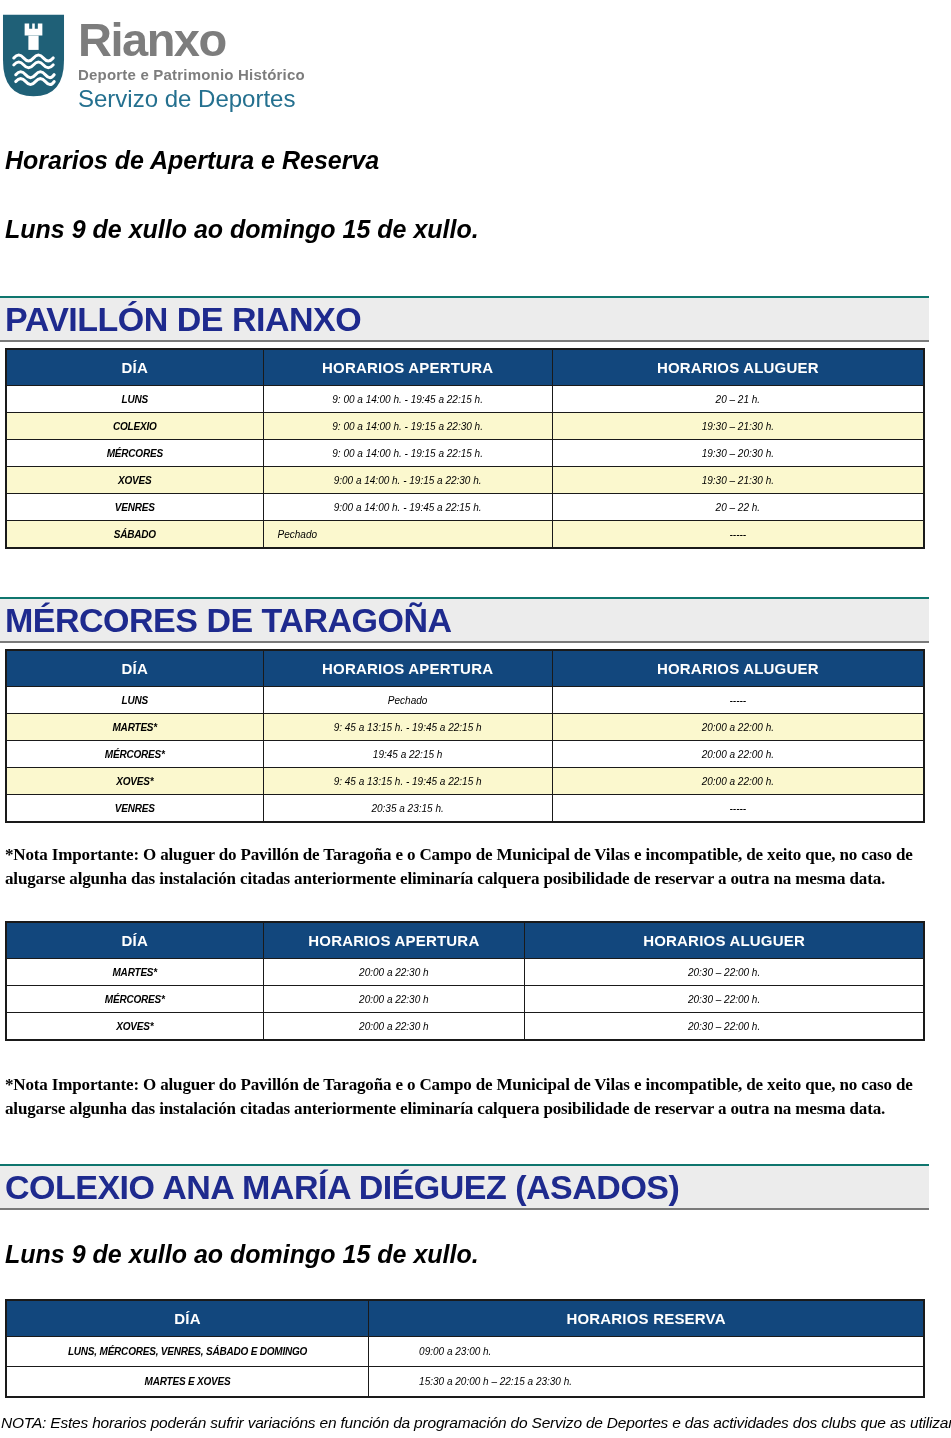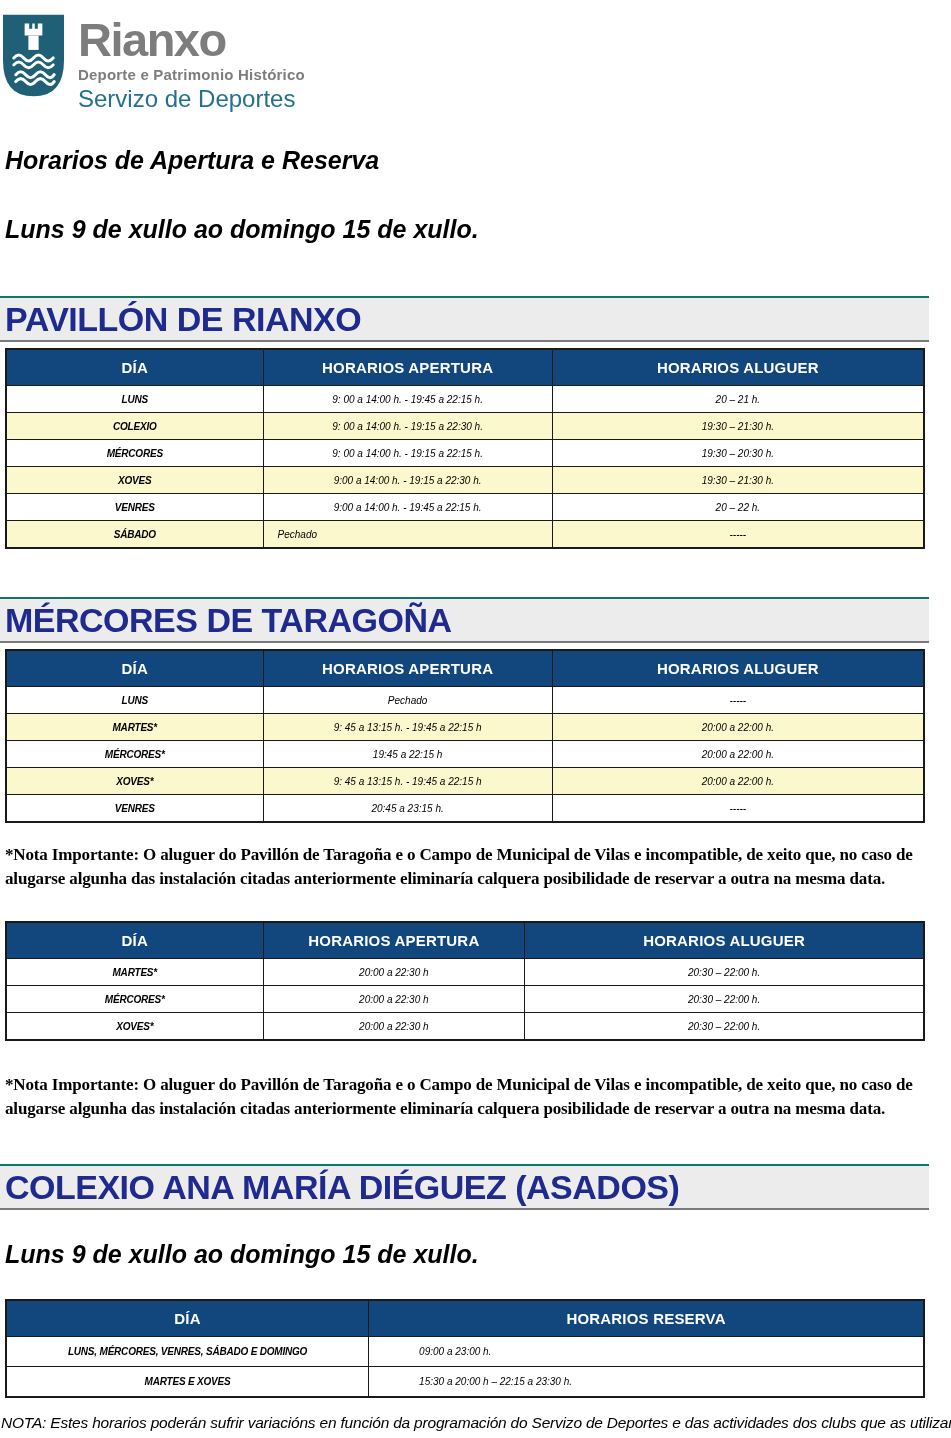--- a/index.html
+++ b/index.html
@@ -162,21 +162,21 @@
               <td>19:45 a 22:15 h</td>
               <td>20:00 a 22:00 h.</td>
             </tr>
             <tr class="alt">
               <td class="day">XOVES*</td>
               <td>9: 45 a 13:15 h. - 19:45 a 22:15 h</td>
               <td>20:00 a 22:00 h.</td>
             </tr>
             <tr>
               <td class="day">VENRES</td>
-              <td>20:45 a 23:15 h.</td>
+              <td>20:35 a 23:15 h.</td>
               <td>-----</td>
             </tr>
           </tbody>
     </table>
     <p class="note">*Nota Importante: O aluguer do Pavillón de Taragoña e o Campo de Municipal de Vilas e incompatible, de xeito que, no caso de alugarse algunha das instalación citadas anteriormente eliminaría calquera posibilidade de reservar a outra na mesma data.</p>
   </section>
 
   <section class="section">
 
     <table class="tbl">

